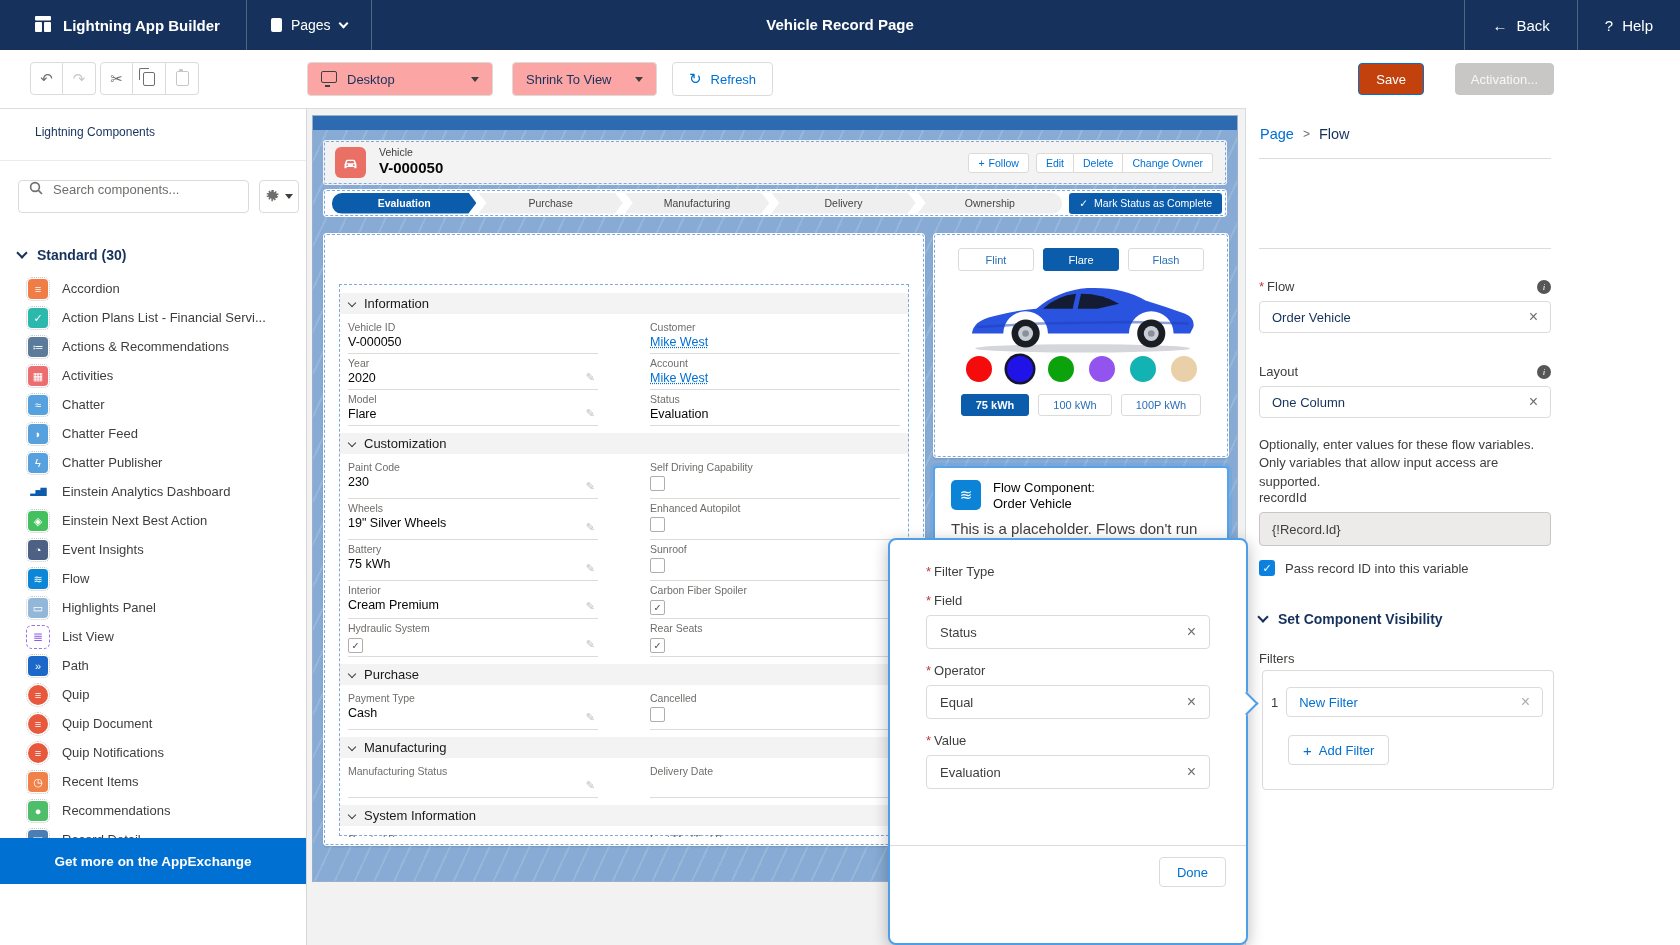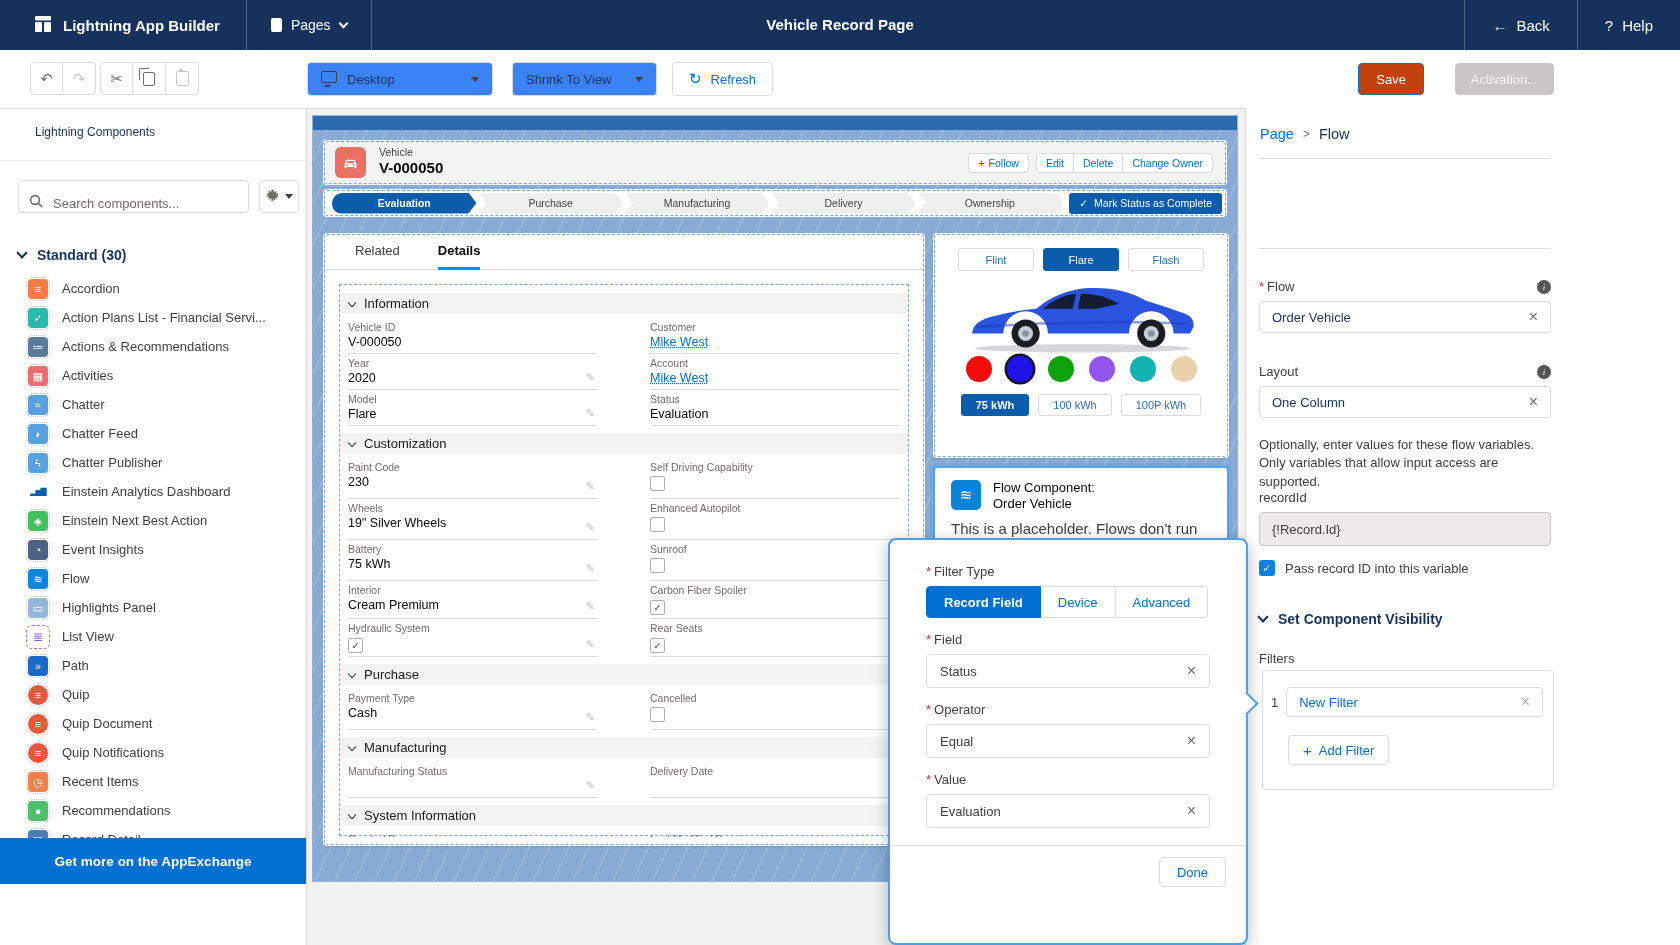--- a/index.html
+++ b/index.html
@@ -30,42 +30,42 @@
         align-items:center;justify-content:center;font-size:15px;color:#706e6b;padding:0;}
   .tbtn+.tbtn{border-left:none;}
   .tgrp .tbtn:first-child{border-radius:4px 0 0 4px;}
   .tgrp .tbtn:last-child{border-radius:0 4px 4px 0;}
   .tbtn.dis{color:#c9c7c5;}
   .i-copy{position:relative;width:10px;height:12px;border:1.6px solid #706e6b;border-radius:2px;}
   .i-copy::before{content:"";position:absolute;left:-5px;top:-5px;width:9px;height:11px;
         border-left:1.6px solid #706e6b;border-top:1.6px solid #706e6b;border-radius:2px 0 0 0;}
   .i-paste{position:relative;width:11px;height:13px;border:1.6px solid #c9c7c5;border-radius:2px;}
   .i-paste::before{content:"";position:absolute;left:2.2px;top:-3px;width:4.6px;height:3px;background:#c9c7c5;border-radius:1px;}
-  .dd{position:absolute;top:12px;height:34px;border:1px solid #dddbda;border-radius:4px;background:#3b82f6;box-sizing:border-box;
+  .dd{position:absolute;top:12px;height:34px;border:1px solid #dddbda;border-radius:4px;background:#fca5a5;box-sizing:border-box;
       display:flex;align-items:center;gap:10px;padding:0 13px;font-size:13px;color:#16325c;cursor:pointer;}
   #dd-device{left:307px;width:186px;} #dd-view{left:512px;width:145px;}
   .dd .caret{margin-left:auto;}
   .caret{width:0;height:0;border-left:4.5px solid transparent;border-right:4.5px solid transparent;
          border-top:5px solid #3e3e3c;display:inline-block;}
   .i-mon{position:relative;width:14px;height:10px;border:1.6px solid #3e3e3c;border-radius:2px;margin-bottom:4px;}
   .i-mon::after{content:"";position:absolute;left:3px;bottom:-4.8px;width:5px;height:1.8px;background:#3e3e3c;}
   .btn-refresh{position:absolute;left:672px;top:12px;height:34px;padding:0 16px;background:#fff;border:1px solid #dddbda;
          border-radius:4px;color:#0070d2;font-size:13px;display:flex;align-items:center;gap:9px;}
   .ref-ic{font-size:15px;}
   .btn-save{position:absolute;right:256px;top:13px;height:32px;padding:0 17px;background:#c2410c;
          border:1px solid #0070d2;border-radius:4px;color:#fff;font-size:13px;}
   .btn-activation{position:absolute;right:126px;top:13px;height:32px;padding:0 15px;background:#c9c7c5;
          border:1px solid #c9c7c5;border-radius:4px;color:#f7f7f7;font-size:13px;cursor:default;}
 
   
   .sidebar{position:absolute;left:0;top:108px;width:306px;height:837px;background:#fff;border-right:1px solid #d8d8d8;z-index:5;}
   .sb-title{position:absolute;left:35px;top:17px;font-size:12px;color:#16325c;}
   .sb-div{position:absolute;left:0;top:52px;width:100%;border-top:1px solid #ececec;}
   .sb-search{position:absolute;left:18px;top:72px;width:231px;height:33px;border:1px solid #dddbda;border-radius:4px;
-        display:flex;align-items:flex-end;gap:8px;padding:0 10px;box-sizing:border-box;}
+        display:flex;align-items:flex-start;gap:8px;padding:0 10px;box-sizing:border-box;}
   .sb-search input{border:none;outline:none;font:inherit;font-size:13px;color:#3e3e3c;width:100%;background:transparent;}
   .sb-search input::placeholder{color:#706e6b;}
   .sb-gear{position:absolute;left:259px;top:72px;width:40px;height:33px;border:1px solid #dddbda;border-radius:4px;
         background:#fff;display:flex;align-items:center;justify-content:center;gap:5px;}
   .sb-sec{position:absolute;left:18px;top:139px;display:flex;align-items:center;gap:11px;
         font-size:14px;font-weight:bold;color:#16325c;cursor:pointer;}
   .sb-sec .chev{border-width:2px;width:6px;height:6px;color:#16325c;}
   .sb-list{position:absolute;left:0;top:166px;width:100%;}
   .sb-item{display:flex;align-items:center;gap:14px;height:29px;padding-left:28px;cursor:grab;}
   .sb-ic{width:20px;height:20px;border-radius:4px;color:#fff;font-size:11px;line-height:20px;text-align:center;
@@ -414,24 +414,20 @@
             <span class="stage">Delivery</span>
             <span class="stage last">Ownership</span>
           </div>
         <button class="markbtn">
           <span>✓</span>
           <span>Mark Status as Complete</span>
         </button>
       </div>
 
       <div class="dcard dashed">
-        <div class="tabs">
-          <span class="tab">Related</span>
-          <span class="tab active">Details</span>
-        </div>
         <div class="rdetail dashed">
             <div class="sec-head">
               <span class="chev"></span>
               <span>Information</span>
             </div>
             <div class="sec-grid">
               <div class="field">
                 <span class="flabel">Vehicle ID</span>
                 <span class="fvalue">V-000050</span>
               </div>
@@ -577,25 +573,20 @@
         <div class="f-note">This is a placeholder. Flows don't run in the canvas.</div>
       </div>
     </div>
   </div>
 
   <div class="popup">
     <div class="nub"></div>
     <div class="plabel">
       <span class="req">*</span><span>Filter Type</span>
     </div>
-    <div class="seg">
-        <button class="segbtn sel">Record Field</button>
-        <button class="segbtn">Device</button>
-        <button class="segbtn">Advanced</button>
-      </div>
     <div class="plabel">
       <span class="req">*</span><span>Field</span>
     </div>
     <div class="pinput">
       <span>Status</span>
       <span class="xic">×</span>
     </div>
     <div class="plabel">
       <span class="req">*</span><span>Operator</span>
     </div>

